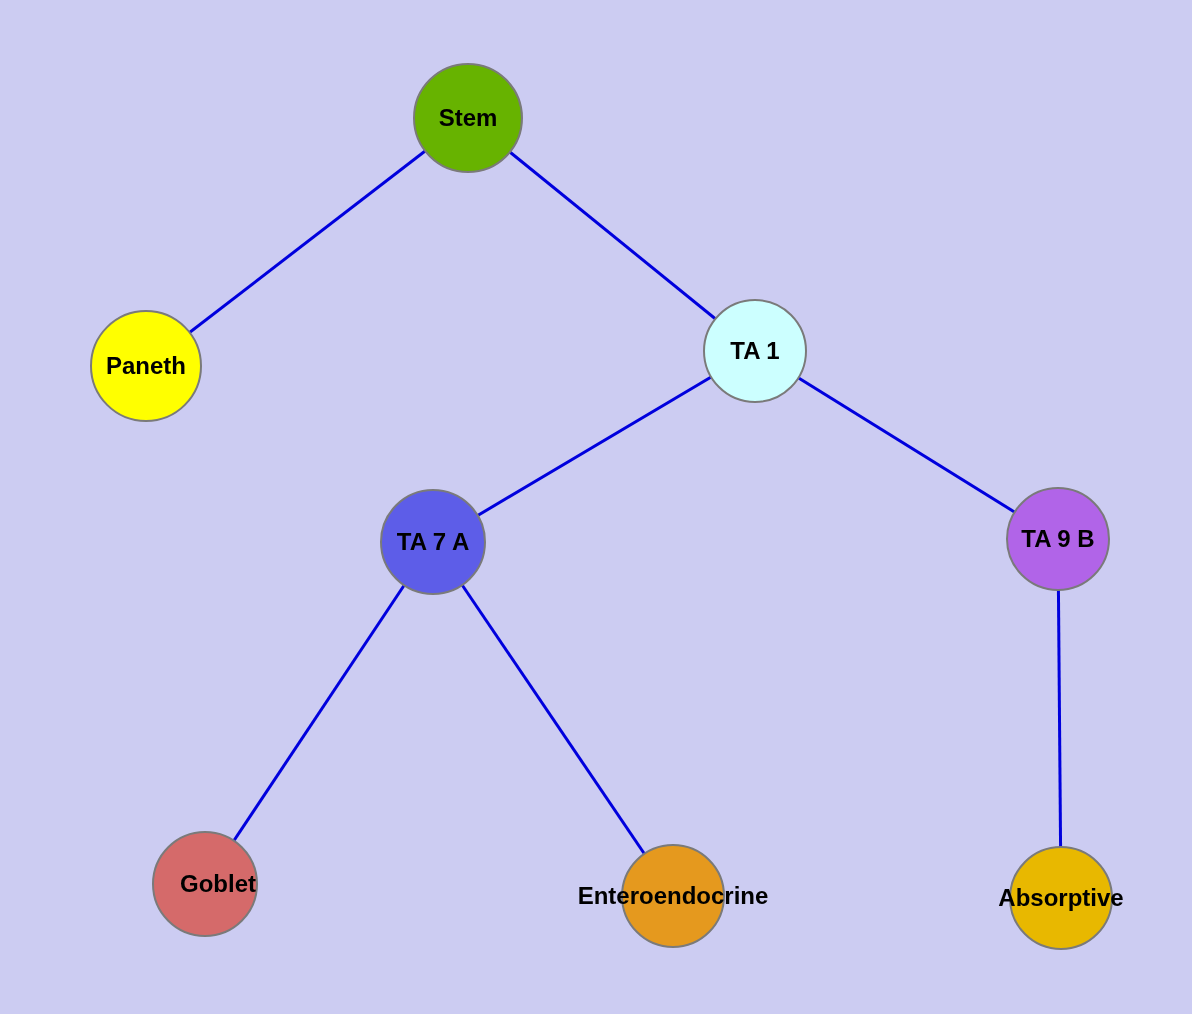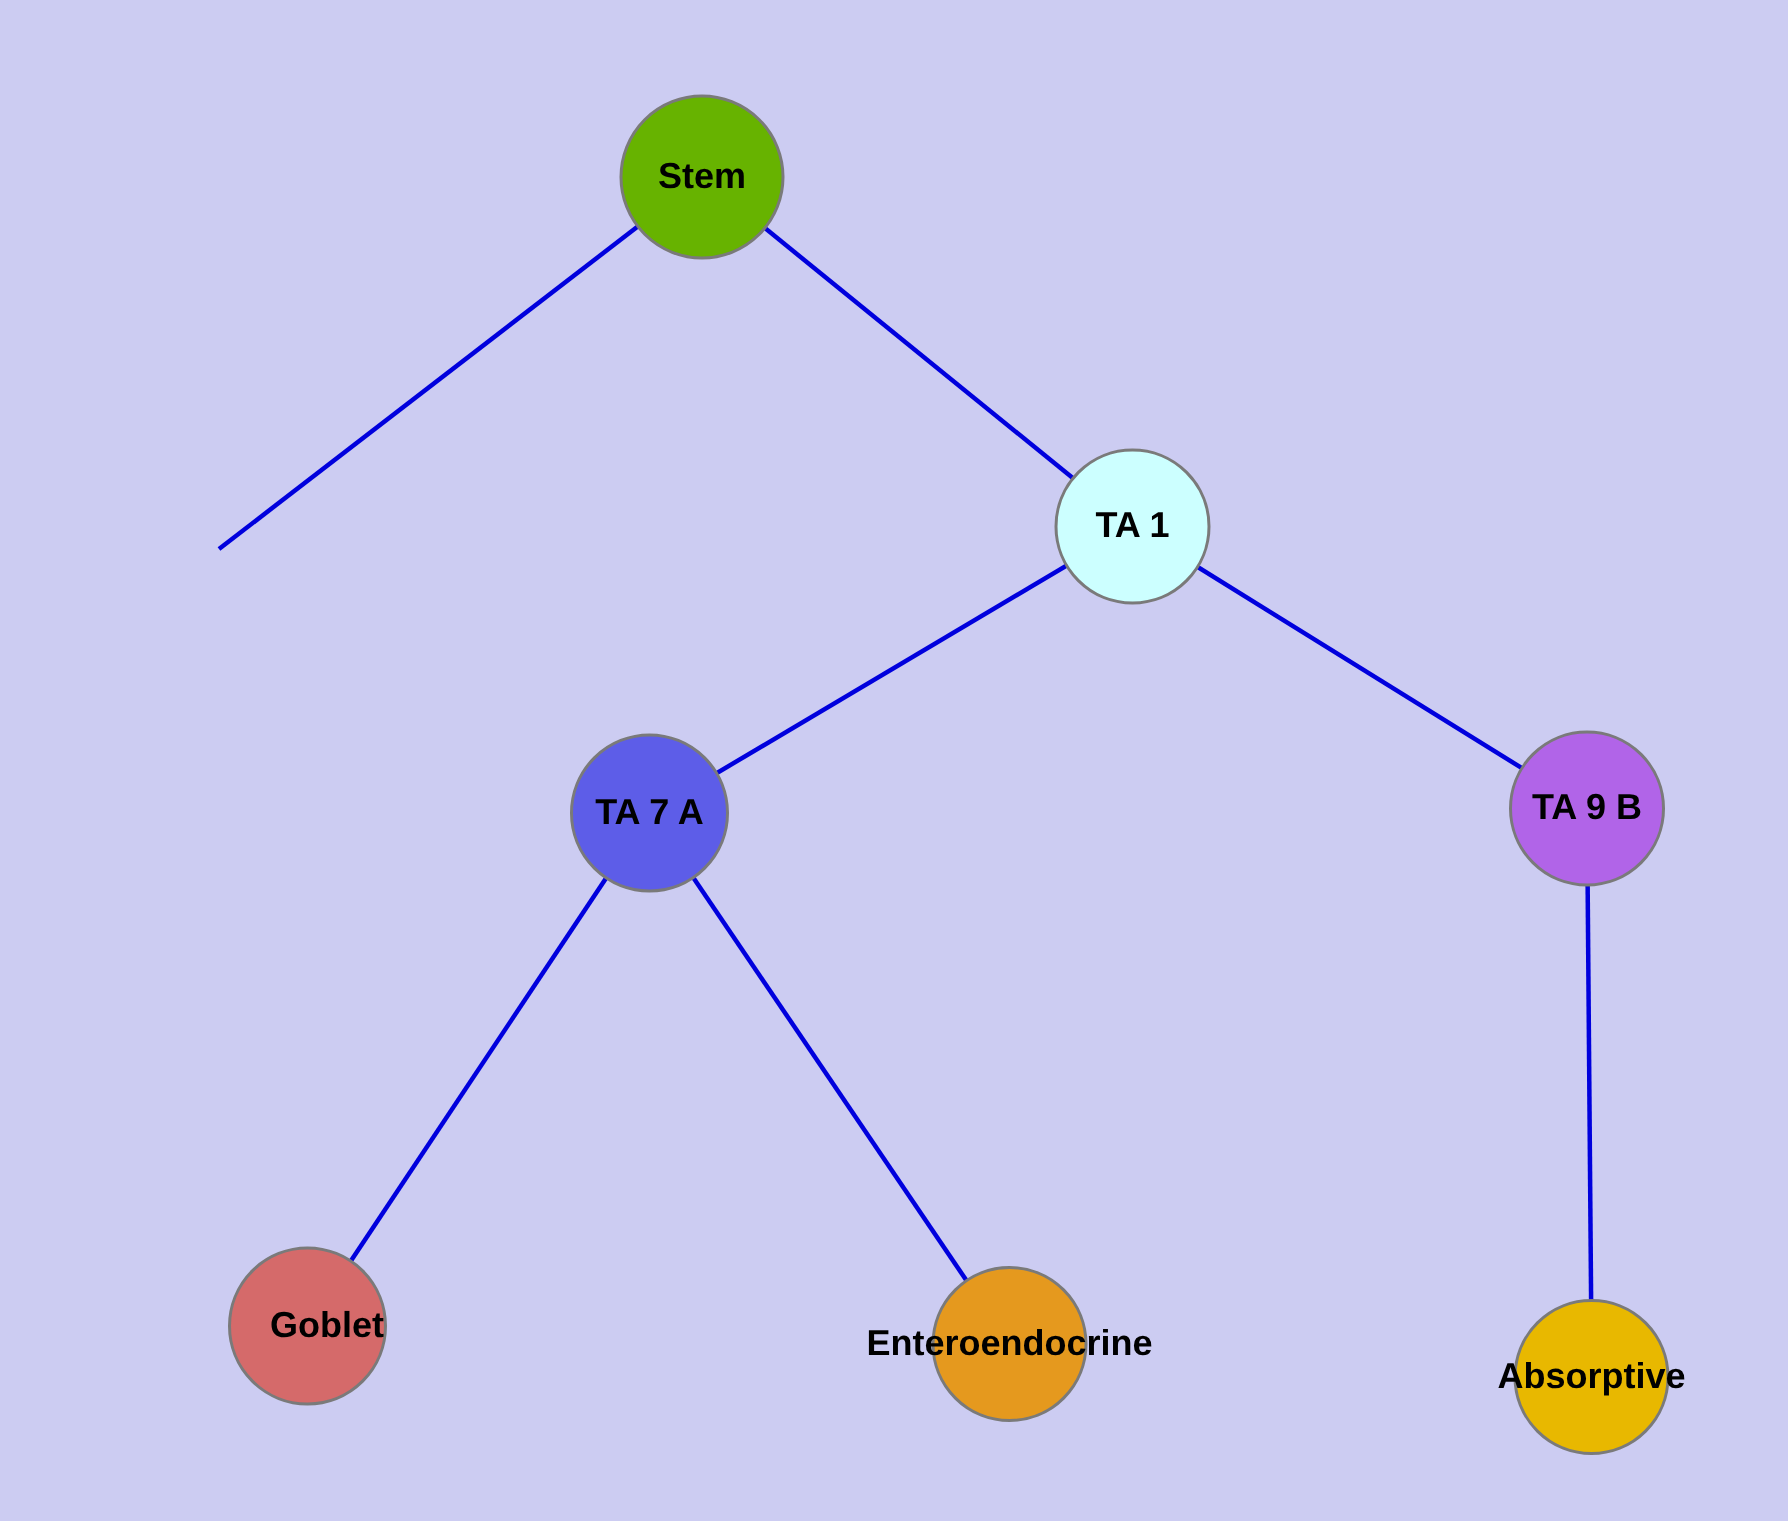--- a/index.html
+++ b/index.html
@@ -54,31 +54,34 @@
       <line x1="755" y1="351" x2="433" y2="542" stroke="#0000dd" stroke-width="3"></line>
       <line x1="755" y1="351" x2="1058" y2="539" stroke="#0000dd" stroke-width="3"></line>
       <line x1="433" y1="542" x2="205" y2="884" stroke="#0000dd" stroke-width="3"></line>
       <line x1="433" y1="542" x2="673" y2="896" stroke="#0000dd" stroke-width="3"></line>
       <line x1="1058" y1="539" x2="1061" y2="898" stroke="#0000dd" stroke-width="3"></line>
     </svg>
 
 <div class="node" style="left: 413px; top: 63px; width: 110px; height: 110px; background: rgb(103, 179, 0); border-color: rgb(122, 122, 122);">
       <span class="node-label">Stem</span>
     </div>
+    <div class="node" style="left: 90px; top: 310px; width: 112px; height: 112px; background: rgb(255, 255, 0); border-color: rgb(122, 122, 122);">
+      <span class="node-label">Paneth</span>
+    </div>
     <div class="node" style="left: 703px; top: 299px; width: 104px; height: 104px; background: rgb(204, 255, 255); border-color: rgb(122, 122, 122);">
       <span class="node-label">TA 1</span>
     </div>
     <div class="node" style="left: 380px; top: 489px; width: 106px; height: 106px; background: rgb(93, 93, 232); border-color: rgb(122, 122, 122);">
       <span class="node-label">TA 7 A</span>
     </div>
     <div class="node" style="left: 1006px; top: 487px; width: 104px; height: 104px; background: rgb(177, 100, 232); border-color: rgb(122, 122, 122);">
       <span class="node-label">TA 9 B</span>
     </div>
     <div class="node" style="left: 152px; top: 831px; width: 106px; height: 106px; background: rgb(213, 106, 106); border-color: rgb(122, 122, 122); justify-content: flex-end;">
       <span class="node-label">Goblet</span>
     </div>
     <div class="node" style="left: 621px; top: 844px; width: 104px; height: 104px; background: rgb(229, 153, 30); border-color: rgb(122, 122, 122); align-items: center;">
       <span class="node-label">Enteroendocrine</span>
     </div>
-    <div class="node" style="left: 1009px; top: 866px; width: 104px; height: 104px; background: rgb(232, 184, 0); border-color: rgb(122, 122, 122);">
+    <div class="node" style="left: 1009px; top: 846px; width: 104px; height: 104px; background: rgb(232, 184, 0); border-color: rgb(122, 122, 122);">
       <span class="node-label">Absorptive</span>
     </div>
   </div>
 
 </body></html>

